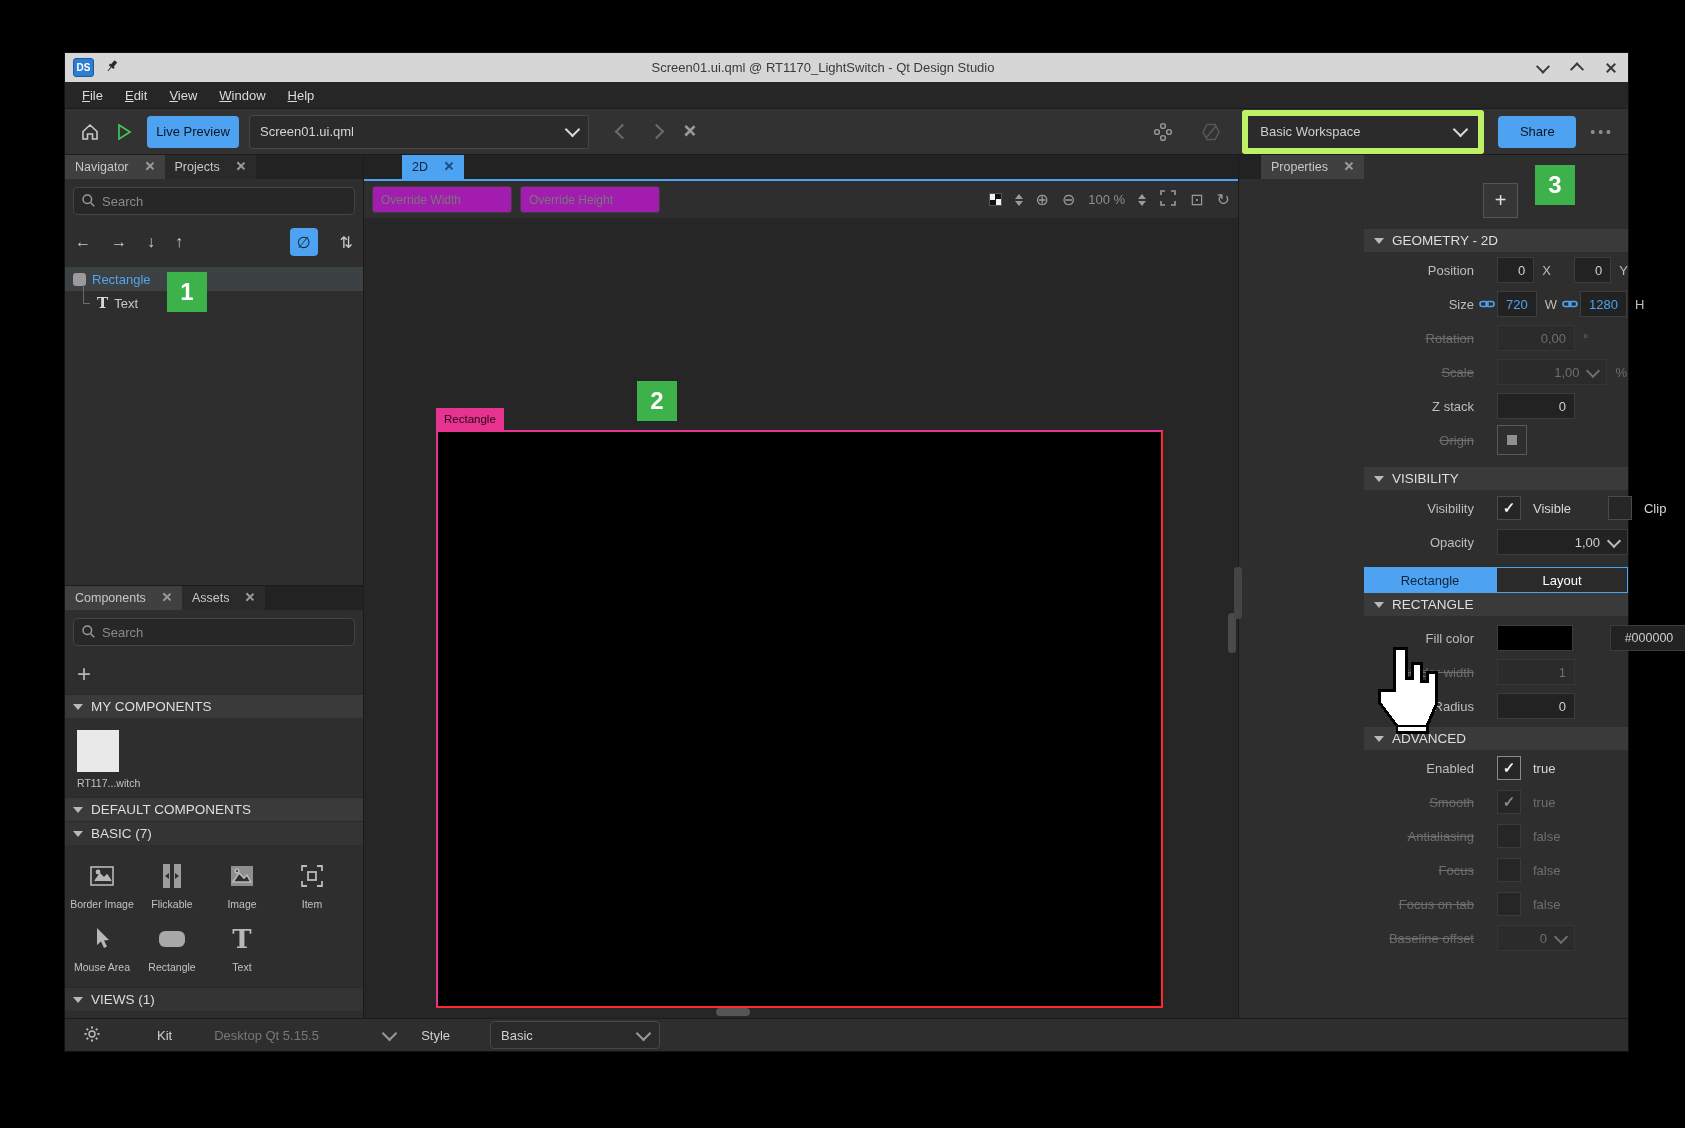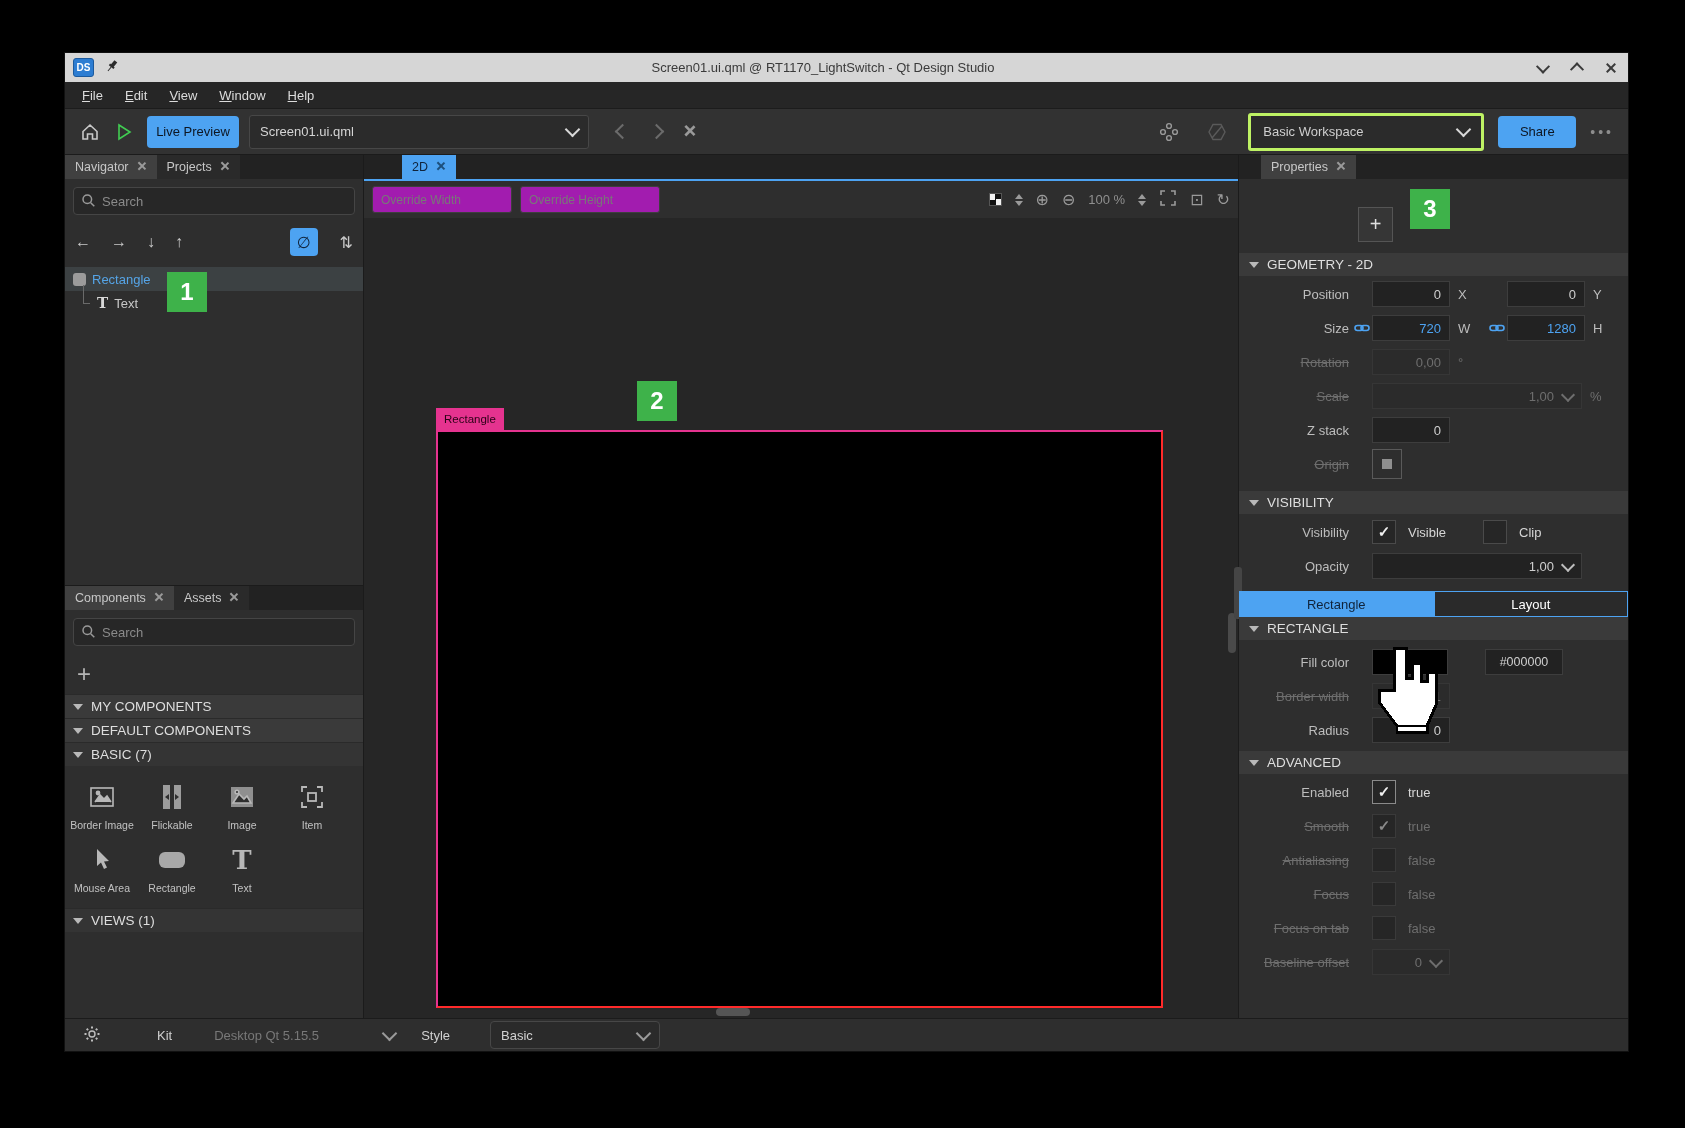--- a/index.html
+++ b/index.html
@@ -33,29 +33,29 @@
   .toolbar { height:45px; background:#323232; display:flex; align-items:center; border-bottom:1px solid #1b1b1b; flex:0 0 auto; position:relative; }
   .tb-icon { width:34px; height:34px; display:flex; align-items:center; justify-content:center; }
   .btn-blue { background:#4da3f2; color:#0d1622; border-radius:4px; font-size:13px; display:flex; align-items:center; justify-content:center; }
   .live-preview { width:92px; height:32px; margin:0 10px 0 6px; }
   .file-select { width:318px; height:32px; background:#2b2b2b; border:1px solid #474747; border-radius:3px;
                  display:flex; align-items:center; padding:0 10px; color:#d5d5d5; }
   .file-select .grow { flex:1; }
   .chev-lite { width:9px; height:9px; border-right:2px solid #d8d8d8; border-bottom:2px solid #d8d8d8; transform:rotate(45deg); margin-top:-4px; }
   .nav-chev { width:9px; height:9px; border-right:2px solid #6b6b6b; border-bottom:2px solid #6b6b6b; display:inline-block; }
   .toolbar-right { position:absolute; right:14px; display:flex; align-items:center; gap:14px; }
-  .workspace { width:206px; height:32px; background:#2b2b2b; border:3px solid #bef264; border-radius:3px;
+  .workspace { width:206px; height:32px; background:#2b2b2b; border:6px solid #bef264; border-radius:3px;
                display:flex; align-items:center; padding:0 12px; color:#cfcfcf; }
   .share-btn { width:78px; height:32px; }
   .dots { color:#8d8d8d; letter-spacing:3px; font-size:14px; }
 
   
   .main { flex:1; display:flex; min-height:0; position:relative; }
   .tabstrip { height:24px; background:#222; display:flex; align-items:flex-end; flex:0 0 auto; }
-  .tab { height:24px; display:flex; align-items:center; gap:8px; padding:0 10px; font-size:12.5px; color:#c7c7c7; background:#2a2a2a; }
+  .tab { height:24px; display:flex; align-items:center; gap:16px; padding:0 10px; font-size:12.5px; color:#c7c7c7; background:#2a2a2a; }
   .tab.active { background:#404040; }
   .tab.blue { background:#4da3f2; color:#10233a; }
 
   
   .sidebar { width:298px; display:flex; flex-direction:column; background:#2e2e2e; border-right:1px solid #1b1b1b; position:relative; }
   .nav-section { height:430px; display:flex; flex-direction:column; border-bottom:1px solid #1b1b1b; }
   .search-wrap { margin:8px; position:relative; }
   .search-input { width:100%; box-sizing:border-box; height:28px; background:#272727; border:1px solid #454545; border-radius:4px;
                   color:#ccc; padding:0 8px 0 28px; font-size:13px; outline:none; font-family:"Liberation Sans",sans-serif;}
   .search-input::placeholder { color:#8a8a8a; }
@@ -107,21 +107,21 @@
   .qml-label { position:absolute; left:72px; top:190px; height:22px; background:#e5338f; color:#2b0216;
                font-size:11.5px; display:flex; align-items:center; padding:0 8px; }
   .h-scroll { position:absolute; left:352px; bottom:2px; width:34px; height:8px; background:#555; border-radius:4px; }
   .v-scroll { position:absolute; right:2px; top:395px; width:8px; height:40px; background:#4a4a4a; border-radius:4px; }
 
   
   .badge { position:absolute; width:40px; height:40px; background:#3eb24a; color:#fff; font-size:24px; font-weight:bold;
            display:flex; align-items:center; justify-content:center; z-index:30; }
 
   
-  .props { width:389px; display:flex; flex-direction:column; background:#2e2e2e; border-left:1px solid #1b1b1b; position:relative; }
+  .props { width:389px; display:flex; flex-direction:row; background:#2e2e2e; border-left:1px solid #1b1b1b; position:relative; }
   .props-body { flex:1; position:relative; }
   .add-btn { position:absolute; left:119px; top:28px; width:33px; height:33px; background:#363636; border:1px solid #555;
              display:flex; align-items:center; justify-content:center; color:#e0e0e0; font-size:20px; font-weight:300; }
   .psec { position:absolute; left:0; right:0; height:23px; background:#3a3a3a; display:flex; align-items:center; gap:8px;
           padding-left:10px; color:#dedede; font-size:13.5px; box-sizing:border-box; }
   .prow { position:absolute; left:0; right:0; height:34px; display:flex; align-items:center; }
   .plabel { width:110px; text-align:right; color:#bdbdbd; padding-right:0; flex:0 0 auto; }
   .plabel.dim { color:#6e6e6e; text-decoration:line-through; }
   .pfield { height:26px; background:#222; border:1px solid #3d3d3d; box-sizing:border-box; display:flex; align-items:center;
             justify-content:flex-end; padding:0 8px; color:#cfcfcf; font-size:13px; }
@@ -315,20 +315,24 @@
           </span>
           <input class="search-input" placeholder="Search" style="">
         </div>
         <div class="plus-row">
           <span class="plus-glyph">+</span>
         </div>
         <div class="sec-head">
           <span class="tri"></span>
           <span>MY COMPONENTS</span>
         </div>
+        <div class="my-comp-item">
+          <span class="thumb-white"></span>
+          <span class="lbl">RT117...witch</span>
+        </div>
         <div class="sec-head">
           <span class="tri"></span>
           <span>DEFAULT COMPONENTS</span>
         </div>
         <div class="sec-head" style="background:#343434">
           <span class="tri"></span>
           <span>BASIC (7)</span>
         </div>
         <div class="comp-grid">
           <div class="comp-item">

